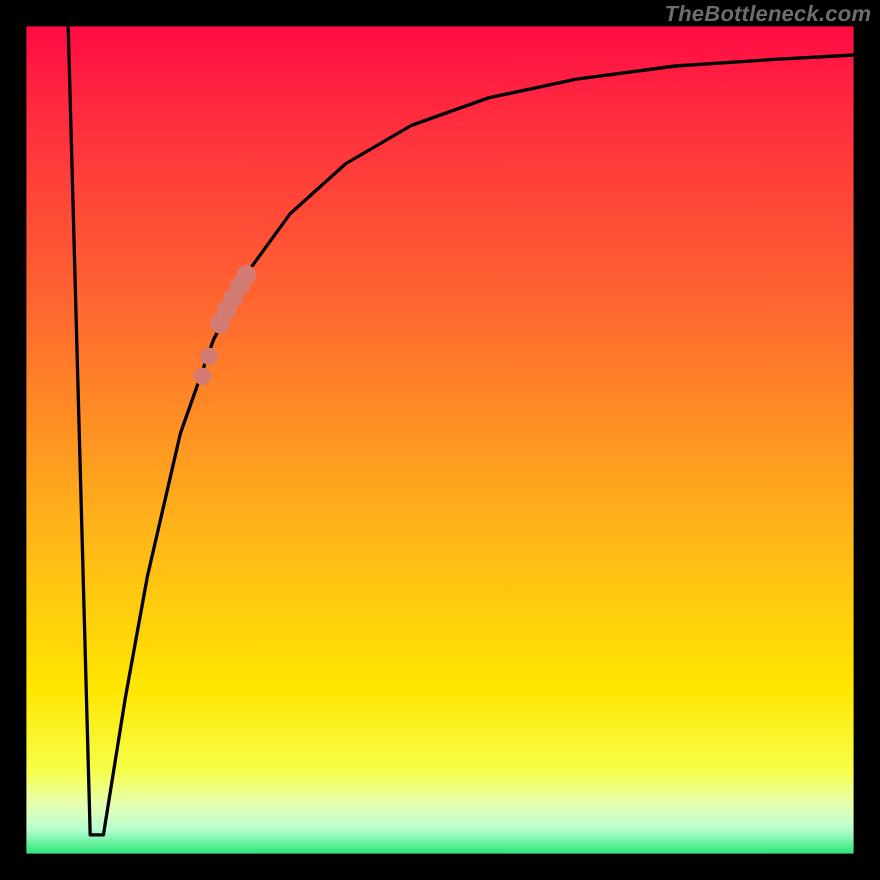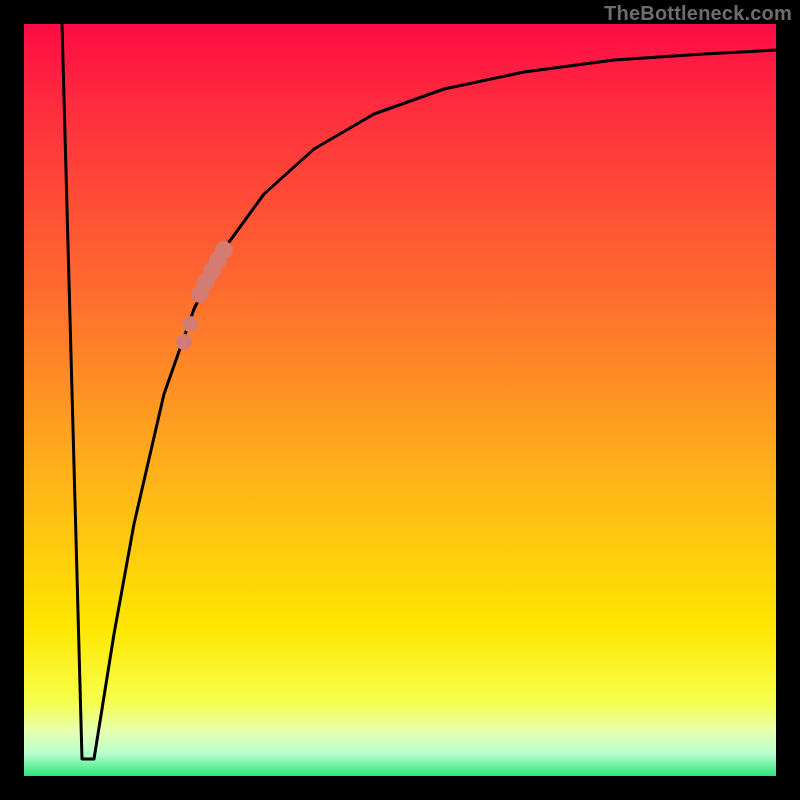--- a/index.html
+++ b/index.html
@@ -45,20 +45,21 @@
   .watermark {
     position: absolute;
     top: 2px;
     right: 8px;
     font-family: Arial, Helvetica, sans-serif;
     font-size: 20px;
     font-weight: 600;
     color: #6d6d6d;
     letter-spacing: 0.2px;
     user-select: none;
+    font-style: italic;
   }
 </style>
 </head>
 <body>
 
 <div class="stage">
 
   <div class="plot-area">
     <svg class="curve" viewBox="0 0 752 752" preserveAspectRatio="none">
       <path fill="none" stroke="#000000" stroke-width="3" stroke-linejoin="round" stroke-linecap="round" d="M 38 0 L 58 735 L 70 735 L 90 610 L 110 500 L 140 370 L 170 285 L 200 225 L 240 170 L 290 125 L 350 90 L 420 65 L 500 48 L 590 36 L 680 30 L 752 26"></path>

